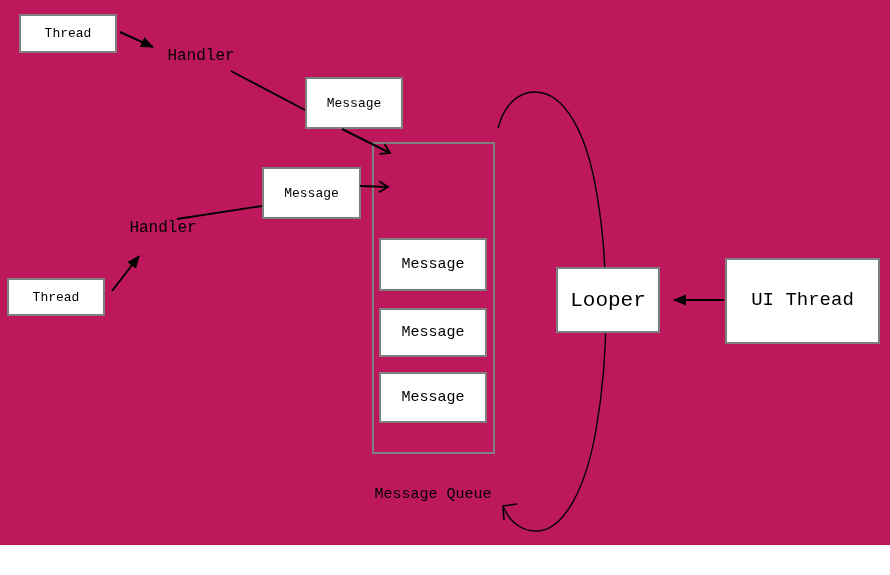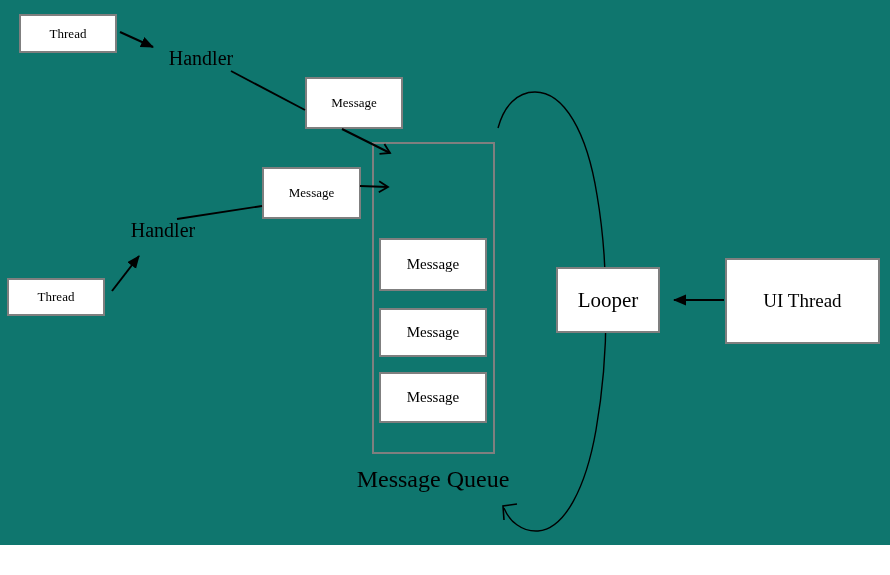--- a/index.html
+++ b/index.html
@@ -1,40 +1,40 @@
 <!DOCTYPE html>
 <html><head>
 <meta charset="utf-8">
 <style>
   html,body{margin:0;padding:0;background:#ffffff;}
   #canvas{
     position:relative;
     width:890px;height:545px;
-    background:#0f766e;
-    font-family:Liberation Serif, serif;
+    background:#be185d;
+    font-family:Liberation Mono, monospace;
     color:#000000;
     overflow:hidden;
   }
   .layer{position:absolute;left:0;top:0;width:890px;height:575px;}
   #curve-layer{z-index:1;}
   #box-layer{z-index:2;}
   #arrow-layer{z-index:3;pointer-events:none;}
   .node{
     position:absolute;
     background:#ffffff;
     border:2px solid #7f7f7f;
     display:flex;align-items:center;justify-content:center;
     box-sizing:border-box;
     text-align:center;
   }
   .small-label{font-size:13px;}
   .inner-label{font-size:15px;}
   .big-label{
     position:absolute;
-    font-size:20px;
+    font-size:16px;
     white-space:nowrap;
     transform:translateX(-50%);
   }
   .queue-box{background:transparent;}
   .ui-thread-text{font-size:19px;line-height:1.45;}
   .looper-text{font-size:21px;}
 </style>
 </head>
 <body>
 
@@ -77,21 +77,21 @@
     <div class="node inner-label" style="left:379px;top:238px;width:108px;height:53px;">
       <span>Message</span>
     </div>
     <div class="node inner-label" style="left:379px;top:308px;width:108px;height:49px;">
       <span>Message</span>
     </div>
     <div class="node inner-label" style="left:379px;top:372px;width:108px;height:51px;">
       <span>Message</span>
     </div>
 
-    <div class="big-label" style="left:433px;top:466px;font-size:24px;"><span>Message Queue</span></div>
+    <div class="big-label" style="left:433px;top:486px;font-size:15px;"><span>Message Queue</span></div>
 
     <div class="node looper-text" style="left:556px;top:267px;width:104px;height:66px;">
       <span>Looper</span>
     </div>
 
     <div class="node ui-thread-text" style="left:725px;top:258px;width:155px;height:86px;">
       <div>
         <div>UI Thread</div>
       </div>
     </div>

